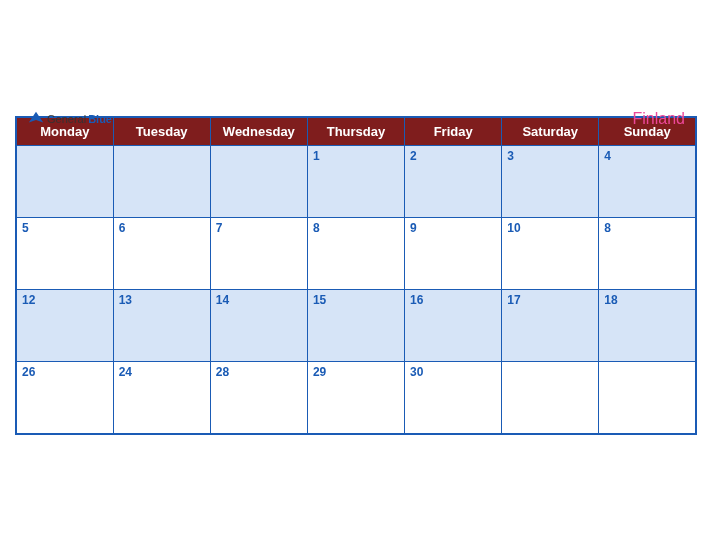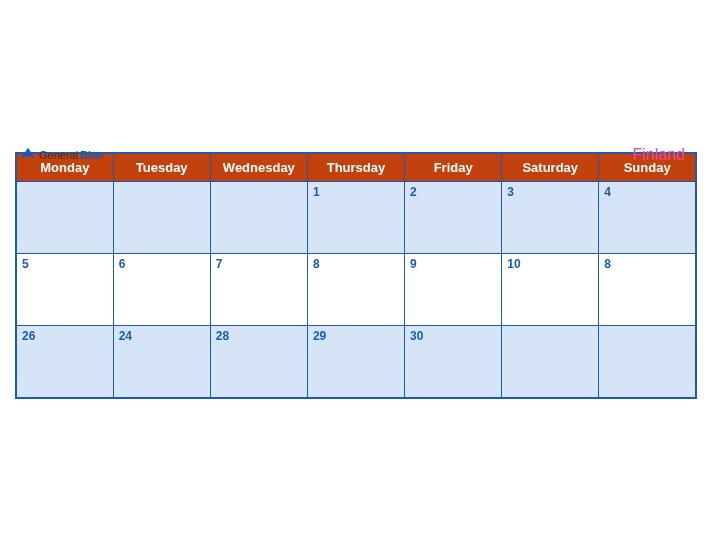--- a/index.html
+++ b/index.html
@@ -19,21 +19,21 @@
     }
     .calendar-header {
       display: flex;
       justify-content: center;
       align-items: center;
       position: relative;
       margin-bottom: 6px;
     }
     .logo-area {
       position: absolute;
-      left: 4px;
+      left: 12px;
       top: 0;
       display: flex;
       flex-direction: column;
       align-items: flex-end;
     }
     .logo-text {
       display: flex;
       align-items: center;
       gap: 2px;
     }
@@ -63,21 +63,21 @@
       top: 0;
       font-size: 16px;
       color: #ec4899;
     }
     .calendar-table {
       width: 100%;
       border-collapse: collapse;
       border: 2px solid #1a5bb5;
     }
     .calendar-table thead tr th {
-      background-color: #c2410c;
+      background-color: #7f1d1d;
       color: #fff;
       font-size: 13px;
       font-weight: bold;
       padding: 6px 4px;
       text-align: center;
       border: 1px solid #1a5bb5;
     }
     .calendar-table tbody tr {
       height: 72px;
     }
@@ -147,20 +147,29 @@
         <tr>
           <td><span class="day-number">5</span></td>
           <td><span class="day-number">6</span></td>
           <td><span class="day-number">7</span></td>
           <td><span class="day-number">8</span></td>
           <td><span class="day-number">9</span></td>
           <td><span class="day-number">10</span></td>
           <td><span class="day-number">8</span></td>
         </tr>
         <tr>
+          <td><span class="day-number">12</span></td>
+          <td><span class="day-number">13</span></td>
+          <td><span class="day-number">14</span></td>
+          <td><span class="day-number">15</span></td>
+          <td><span class="day-number">16</span></td>
+          <td><span class="day-number">17</span></td>
+          <td><span class="day-number">18</span></td>
+        </tr>
+        <tr>
           <td><span class="day-number">26</span></td>
           <td><span class="day-number">24</span></td>
           <td><span class="day-number">28</span></td>
           <td><span class="day-number">29</span></td>
           <td><span class="day-number">30</span></td>
           <td class="empty"></td>
           <td class="empty"></td>
         </tr>
       </tbody>
   </table>

